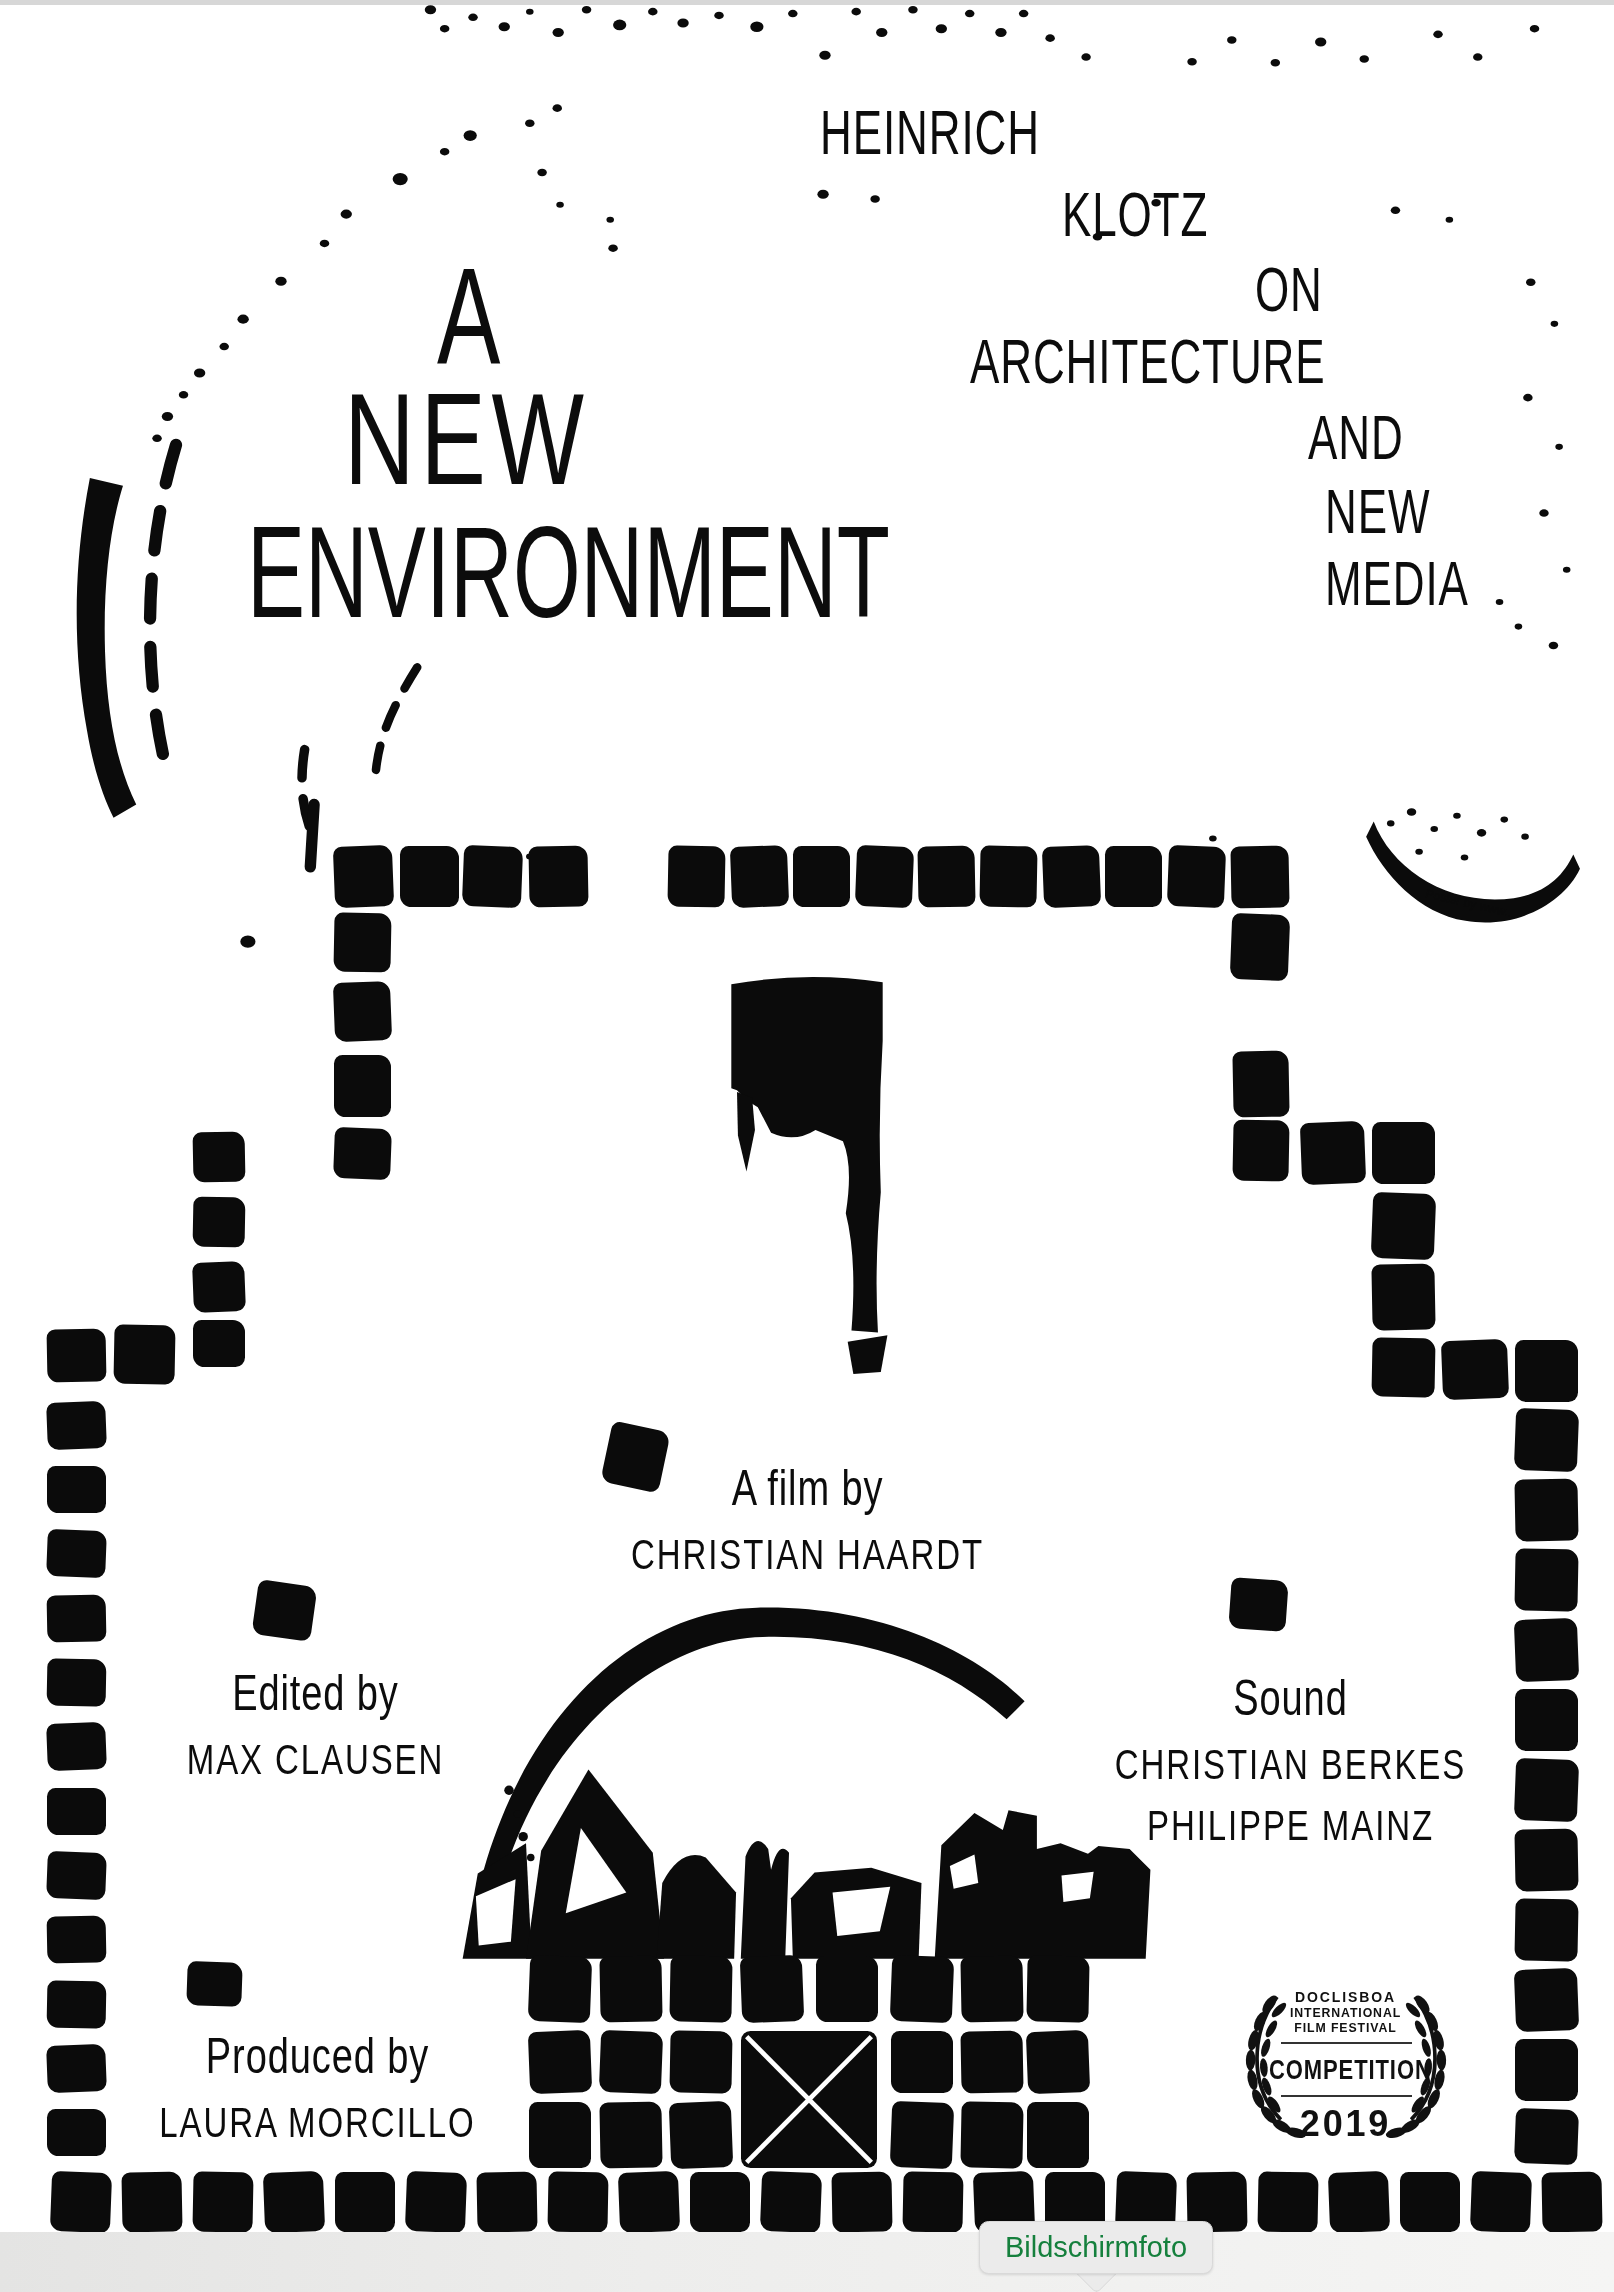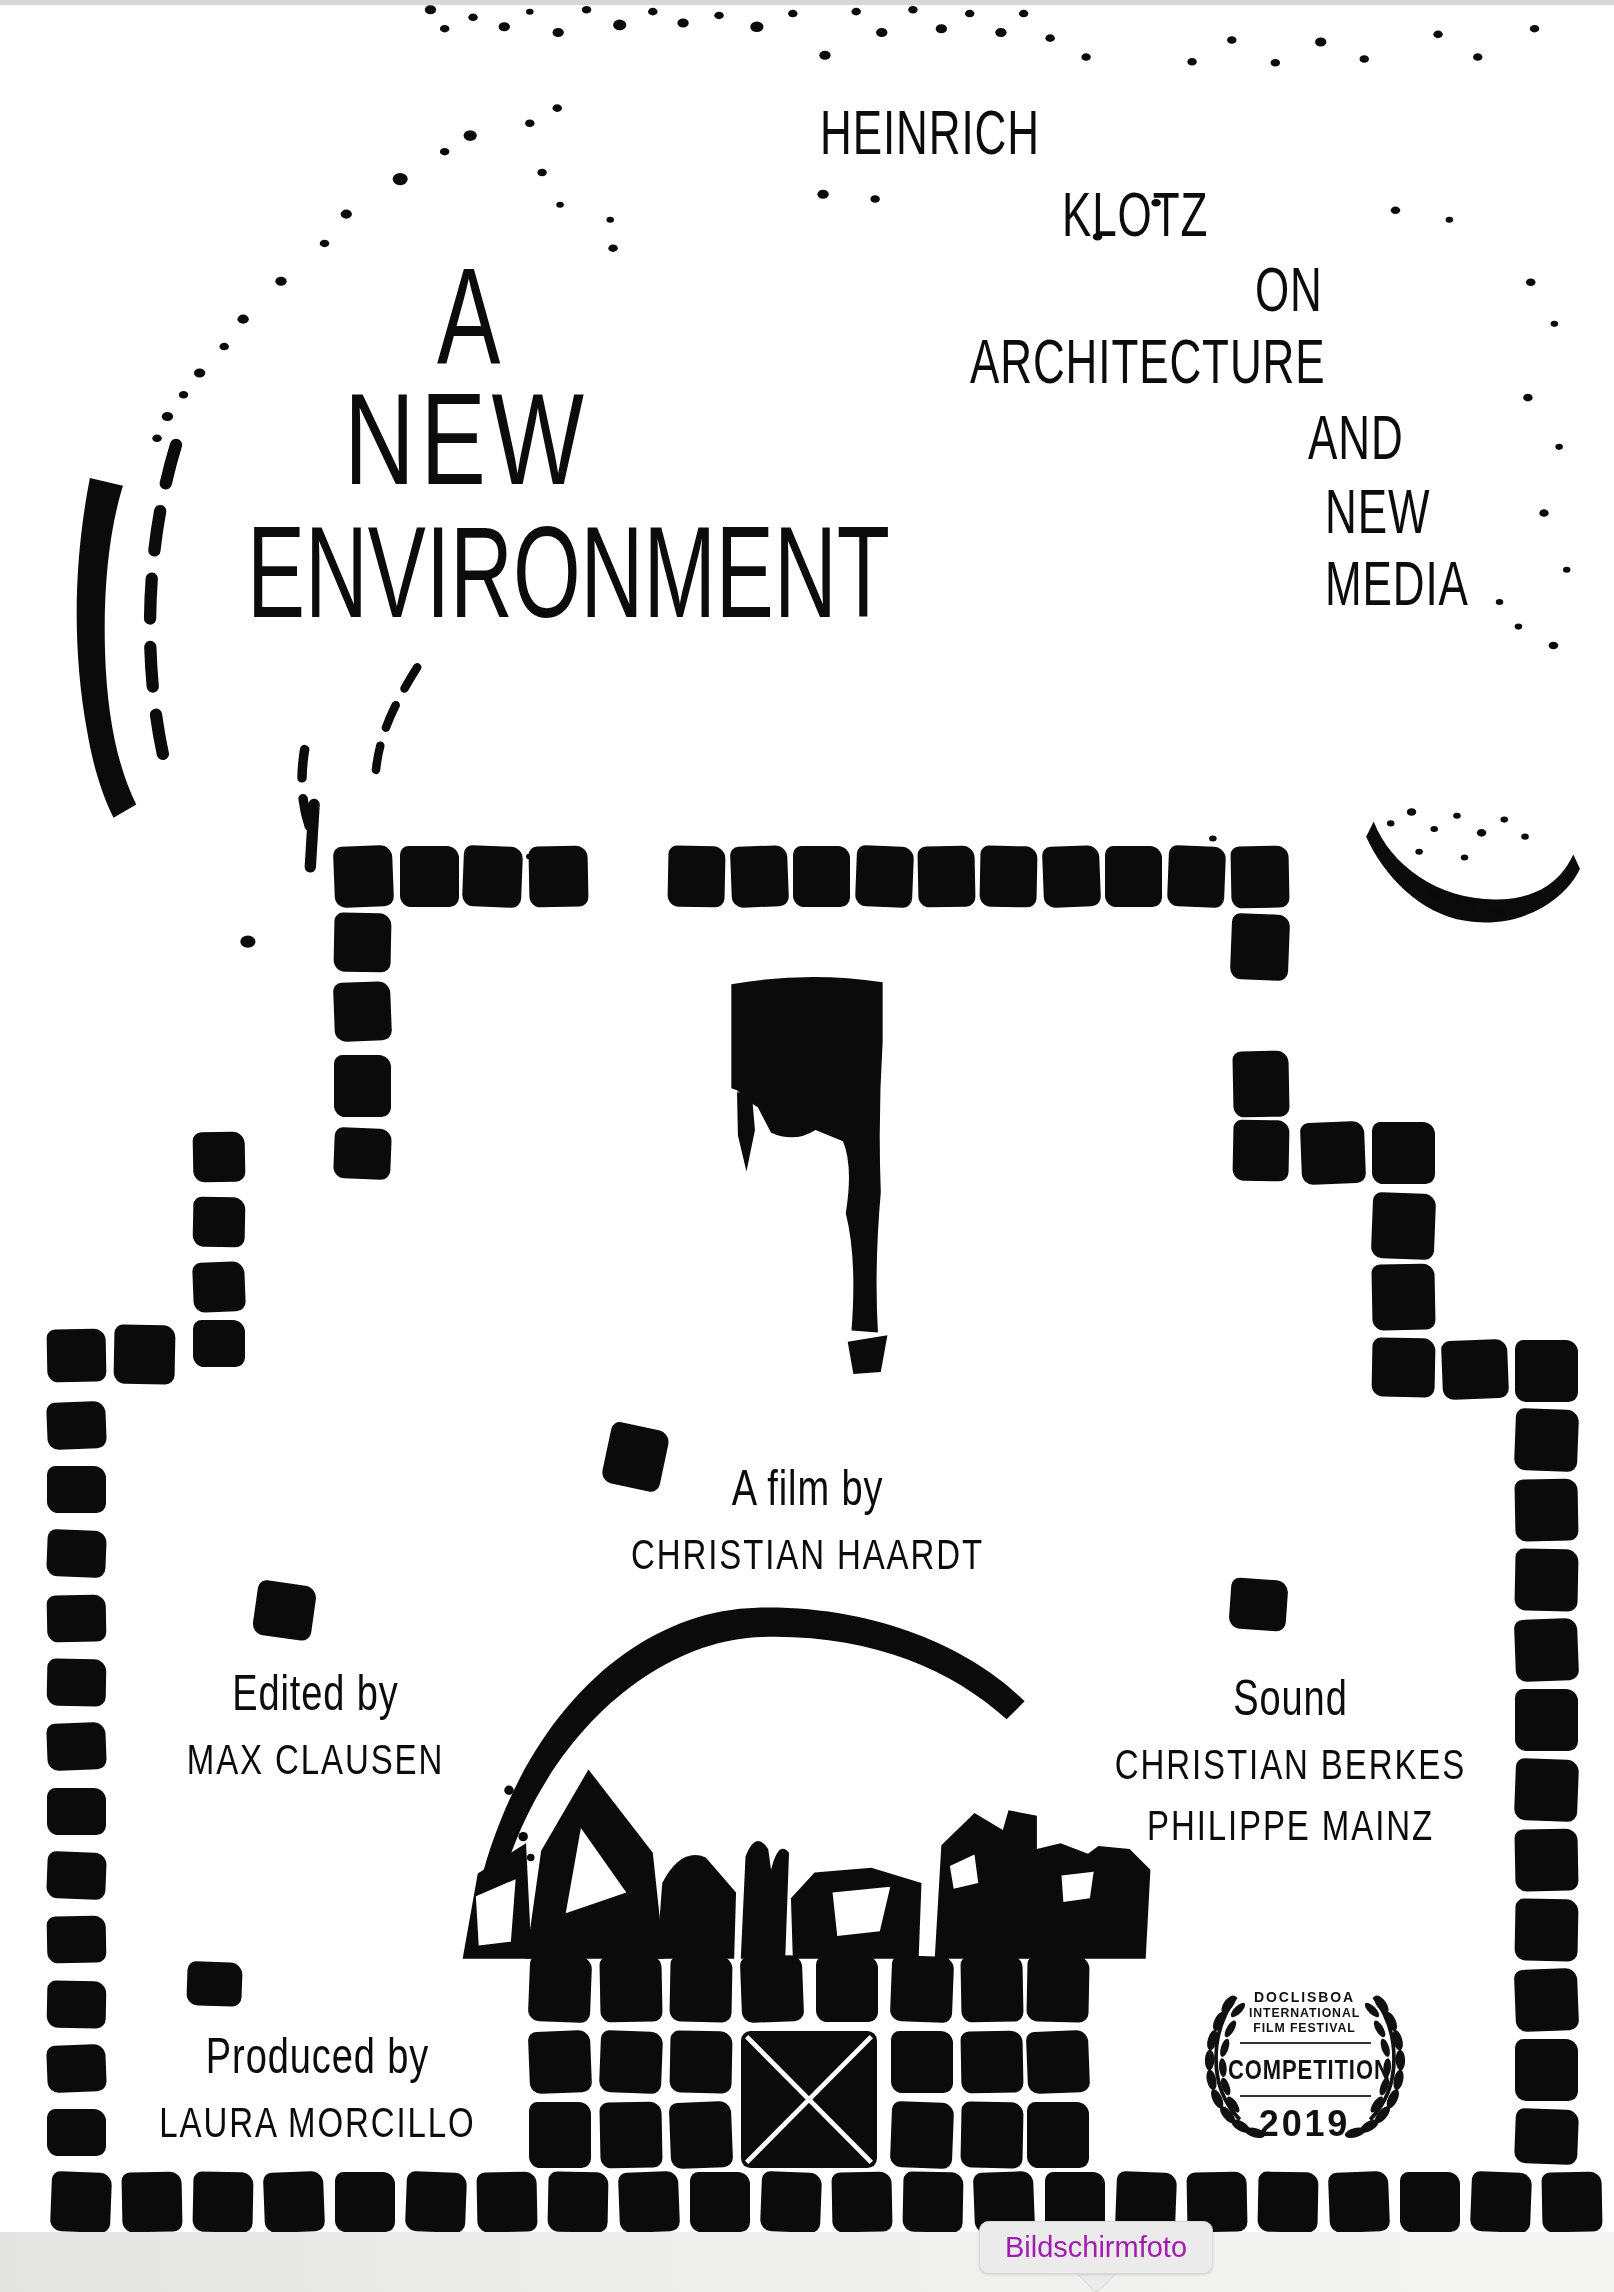--- a/index.html
+++ b/index.html
@@ -16,36 +16,36 @@
   
   .sq{position:absolute;background:#0b0b0b;border-radius:8.5px 12.3px 9.5px 11.4px;}
   
   #x-square{position:absolute;left:741px;top:2031px;width:136px;height:137px;background:#0b0b0b;border-radius:9.5px;}
   #x-square svg{position:absolute;left:0;top:0;}
   
   .credit{position:absolute;text-align:center;transform:scaleY(1.3);transform-origin:center top;}
   .credit .lbl{font-size:38px;letter-spacing:0.9px;}
   .credit .nm{font-size:33px;letter-spacing:1.9px;margin-top:9.5px;}
   
-  #badge{position:absolute;left:1181px;top:1976px;width:248px;height:170px;}
+  #badge{position:absolute;left:1222px;top:1976px;width:248px;height:170px;}
   #badge .btxt{position:absolute;left:47px;width:153px;text-align:center;color:#111;}
   #badge .b1{top:13.2px;font-size:14px;font-weight:700;letter-spacing:1.9px;}
   #badge .b2{top:30px;font-size:12.3px;font-weight:700;letter-spacing:0.9px;text-align:center;}
   #badge .b3{top:45px;font-size:12.3px;font-weight:700;letter-spacing:0.9px;text-align:center;}
   #badge .bl{position:absolute;left:59px;width:131px;height:1.9px;background:#333;}
   #badge .l1{top:66px;} #badge .l2{top:119px;}
   #badge .bcomp{top:78px;font-size:22px;font-weight:700;letter-spacing:0.9px;transform:scaleY(1.25);transform-origin:center top;}
   #badge .byear{top:127px;font-size:36px;font-weight:700;letter-spacing:2.8px;}
   
   #bottom-strip{position:absolute;left:0;top:2232px;width:1614px;height:61px;
      background:linear-gradient(90deg,#e4e4e3 0%,#ededec 40%,#f5f5f4 100%);}
   #tooltip{position:absolute;left:979px;top:2221px;width:232px;height:51px;background:#ebebeb;
      border:0.9px solid #d9d9d9;border-radius:9.5px;box-shadow:0 0.9px 2.8px rgba(0,0,0,.12);
      display:flex;align-items:center;justify-content:center;z-index:5;}
-  #tooltip .ttx{font-size:29px;color:#a21caf;}
+  #tooltip .ttx{font-size:29px;color:#15803d;}
   #tooltip-tail{position:absolute;left:1082px;top:2259px;width:28px;height:28px;background:#ebebeb;
      border-right:0.9px solid #d9d9d9;border-bottom:0.9px solid #d9d9d9;transform:rotate(45deg);
      border-radius:0 0 5.7px 0;z-index:4;}
   svg{display:block;}
   #artwork{position:absolute;left:0;top:0;z-index:0;}
 </style>
 </head>
 <body>
 
 <div id="screen">

